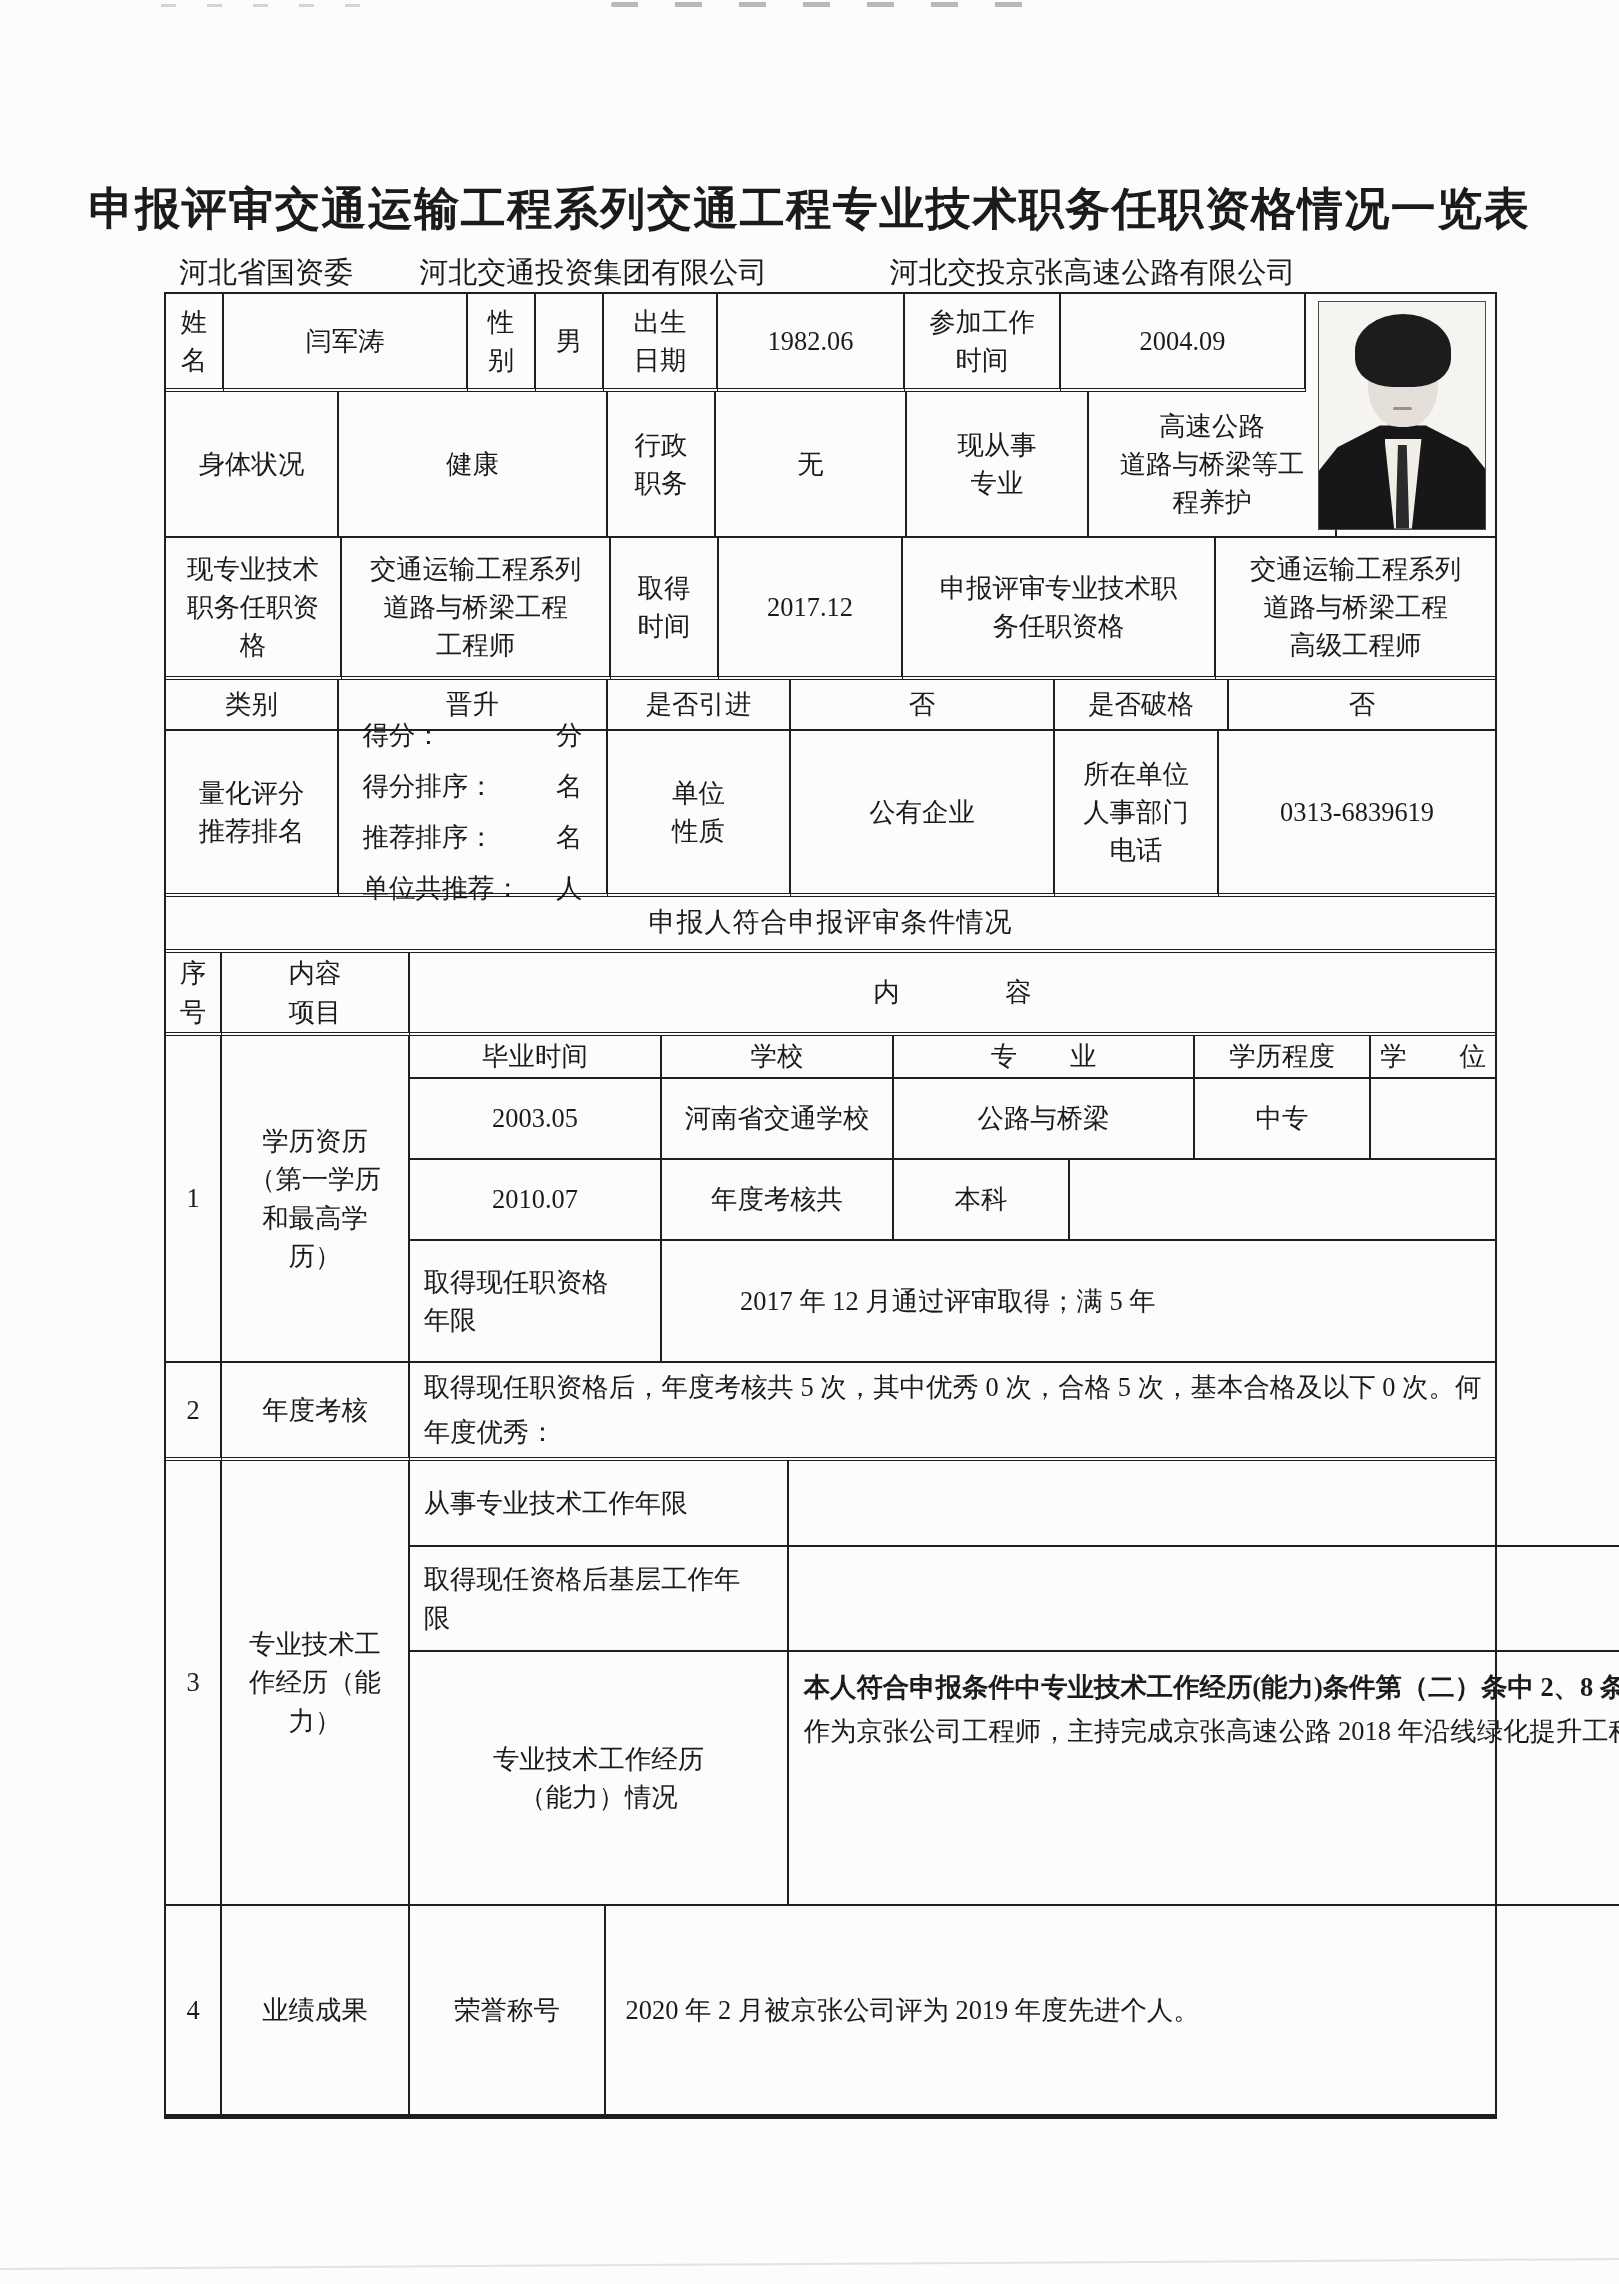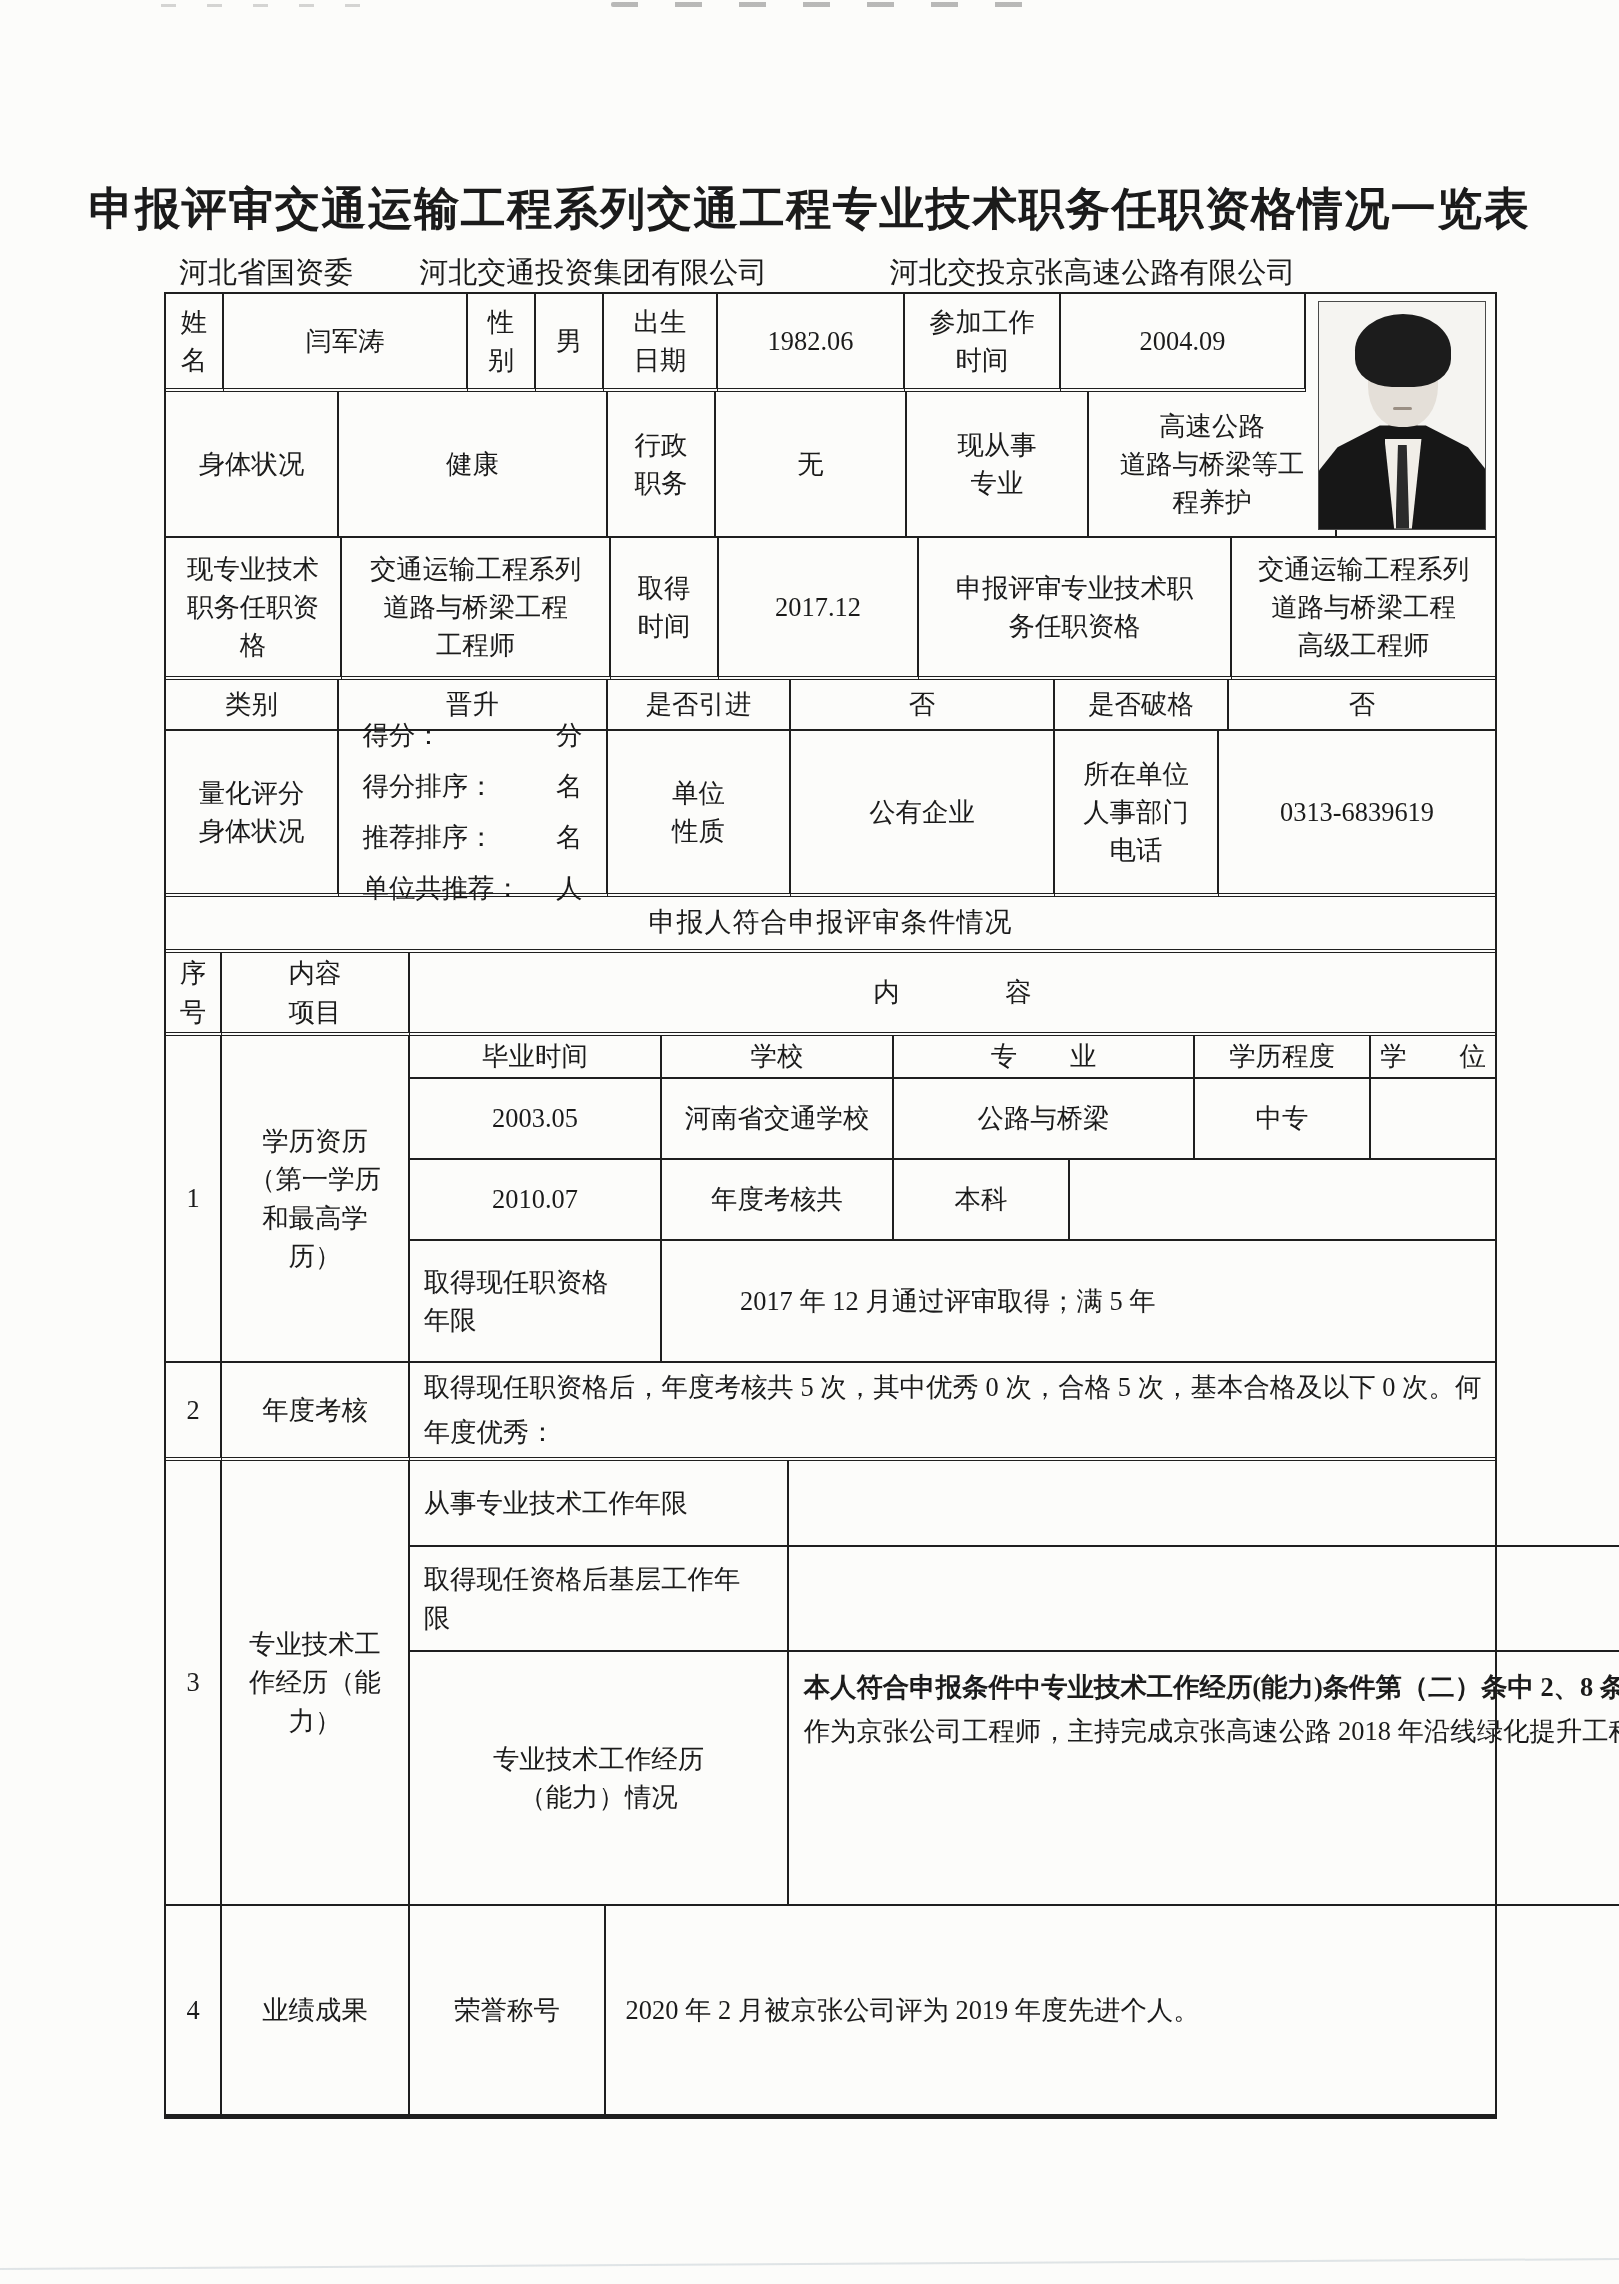--- a/index.html
+++ b/index.html
@@ -120,40 +120,40 @@
 
     <div class="r dbl" style="height:142px">
       <div class="c" style="width:176px">现专业技术
 职务任职资
 格</div>
       <div class="c" style="width:269px">交通运输工程系列
 道路与桥梁工程
 工程师</div>
       <div class="c" style="width:108px">取得
 时间</div>
-      <div class="c" style="width:200px">2017.12</div>
+      <div class="c" style="width:184px">2017.12</div>
       <div class="c" style="width:313px">申报评审专业技术职
 务任职资格</div>
       <div class="c fx">交通运输工程系列
 道路与桥梁工程
 高级工程师</div>
     </div>
 
     <div class="r" style="height:51px">
       <div class="c" style="width:173px">类别</div>
       <div class="c" style="width:269px">晋升</div>
       <div class="c" style="width:183px">是否引进</div>
       <div class="c" style="width:264px">否</div>
       <div class="c" style="width:174px">是否破格</div>
       <div class="c fx">否</div>
     </div>
 
     <div class="r dbl" style="height:166px">
       <div class="c" style="width:173px">量化评分
-身体状况</div>
+推荐排名</div>
       <div class="c score" style="width:269px">
         <div class="score-line">
           <span>得分：</span><span>分</span>
         </div>
         <div class="score-line">
           <span>得分排序：</span><span>名</span>
         </div>
         <div class="score-line">
           <span>推荐排序：</span><span>名</span>
         </div>

